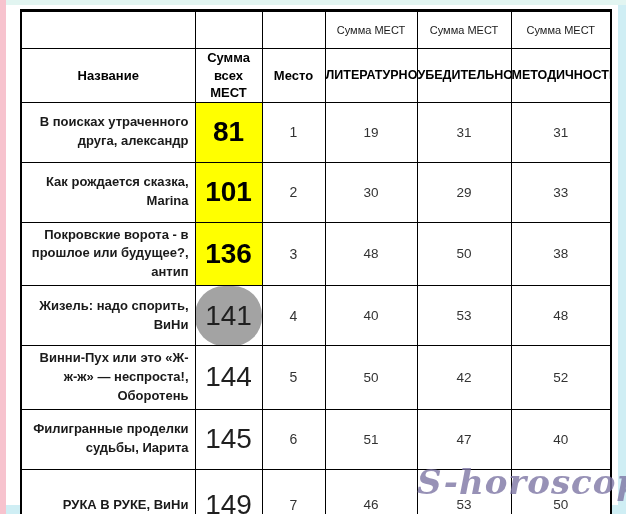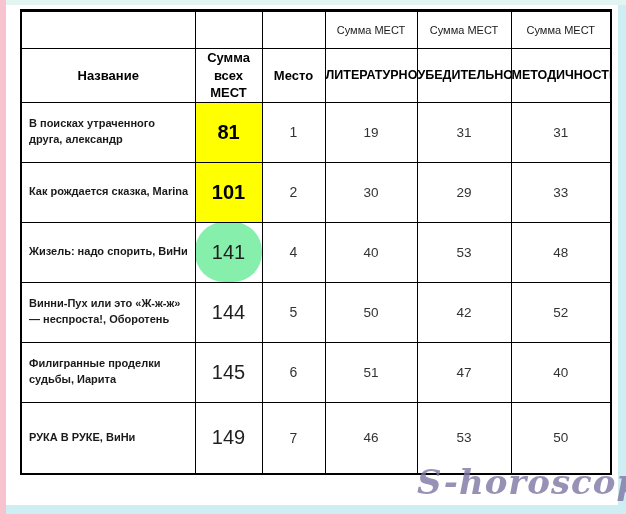--- a/index.html
+++ b/index.html
@@ -38,30 +38,30 @@
   tr.row-a{height:38px;}
   tr.row-b{height:53px;}
   tr.row-data{height:60px;}
   tr.row-last{height:72px;}
 
   .h-top  { font-size:11px; color:#1a1a1a; }
   .h-main { font-weight:bold; font-size:13px; color:#000; line-height:1.35;margin-top:32px; }
   .h-cat  { font-weight:bold; font-size:12.5px; color:#000; }
 
   .name {
-    text-align:left;
+    text-align:right;
     padding:3px 6px 3px 7px;
     font-weight:bold;
-    font-size:11px;
+    font-size:13px;
     color:#1a1a1a;
     line-height:1.45;
   }
-  .total { font-size:20px; color:#1f1f1f; }
+  .total { font-size:28px; color:#1f1f1f; }
   .total.strong { font-weight:bold; background:#ffff00; color:#000; }
-  .total.soft   { background:#86efac;border-radius:29px; }
+  .total.soft   { background:#a3a3a3;border-radius:29px; }
   .place { font-size:14px; }
   .score { font-size:13.5px;margin-left:36px; }
 
   .watermark {
     position:absolute;
     left:417px;
     top:462px;
     font-family:"DejaVu Serif", serif;
     font-style:italic;
     font-weight:bold;
@@ -121,20 +121,28 @@
 
     <tr class="row-data">
       <td class="name">Как рождается сказка, Marina</td>
       <td class="total strong">101</td>
       <td class="place">2</td>
       <td class="score">30</td>
       <td class="score">29</td>
       <td class="score">33</td>
     </tr>
 
+    <tr class="row-data">
+      <td class="name">Покровские ворота - в прошлое или будущее?, антип</td>
+      <td class="total strong">136</td>
+      <td class="place">3</td>
+      <td class="score">48</td>
+      <td class="score">50</td>
+      <td class="score">38</td>
+    </tr>
 
     <tr class="row-data">
       <td class="name">Жизель: надо спорить, ВиНи</td>
       <td class="total soft">141</td>
       <td class="place">4</td>
       <td class="score">40</td>
       <td class="score">53</td>
       <td class="score">48</td>
     </tr>
 

